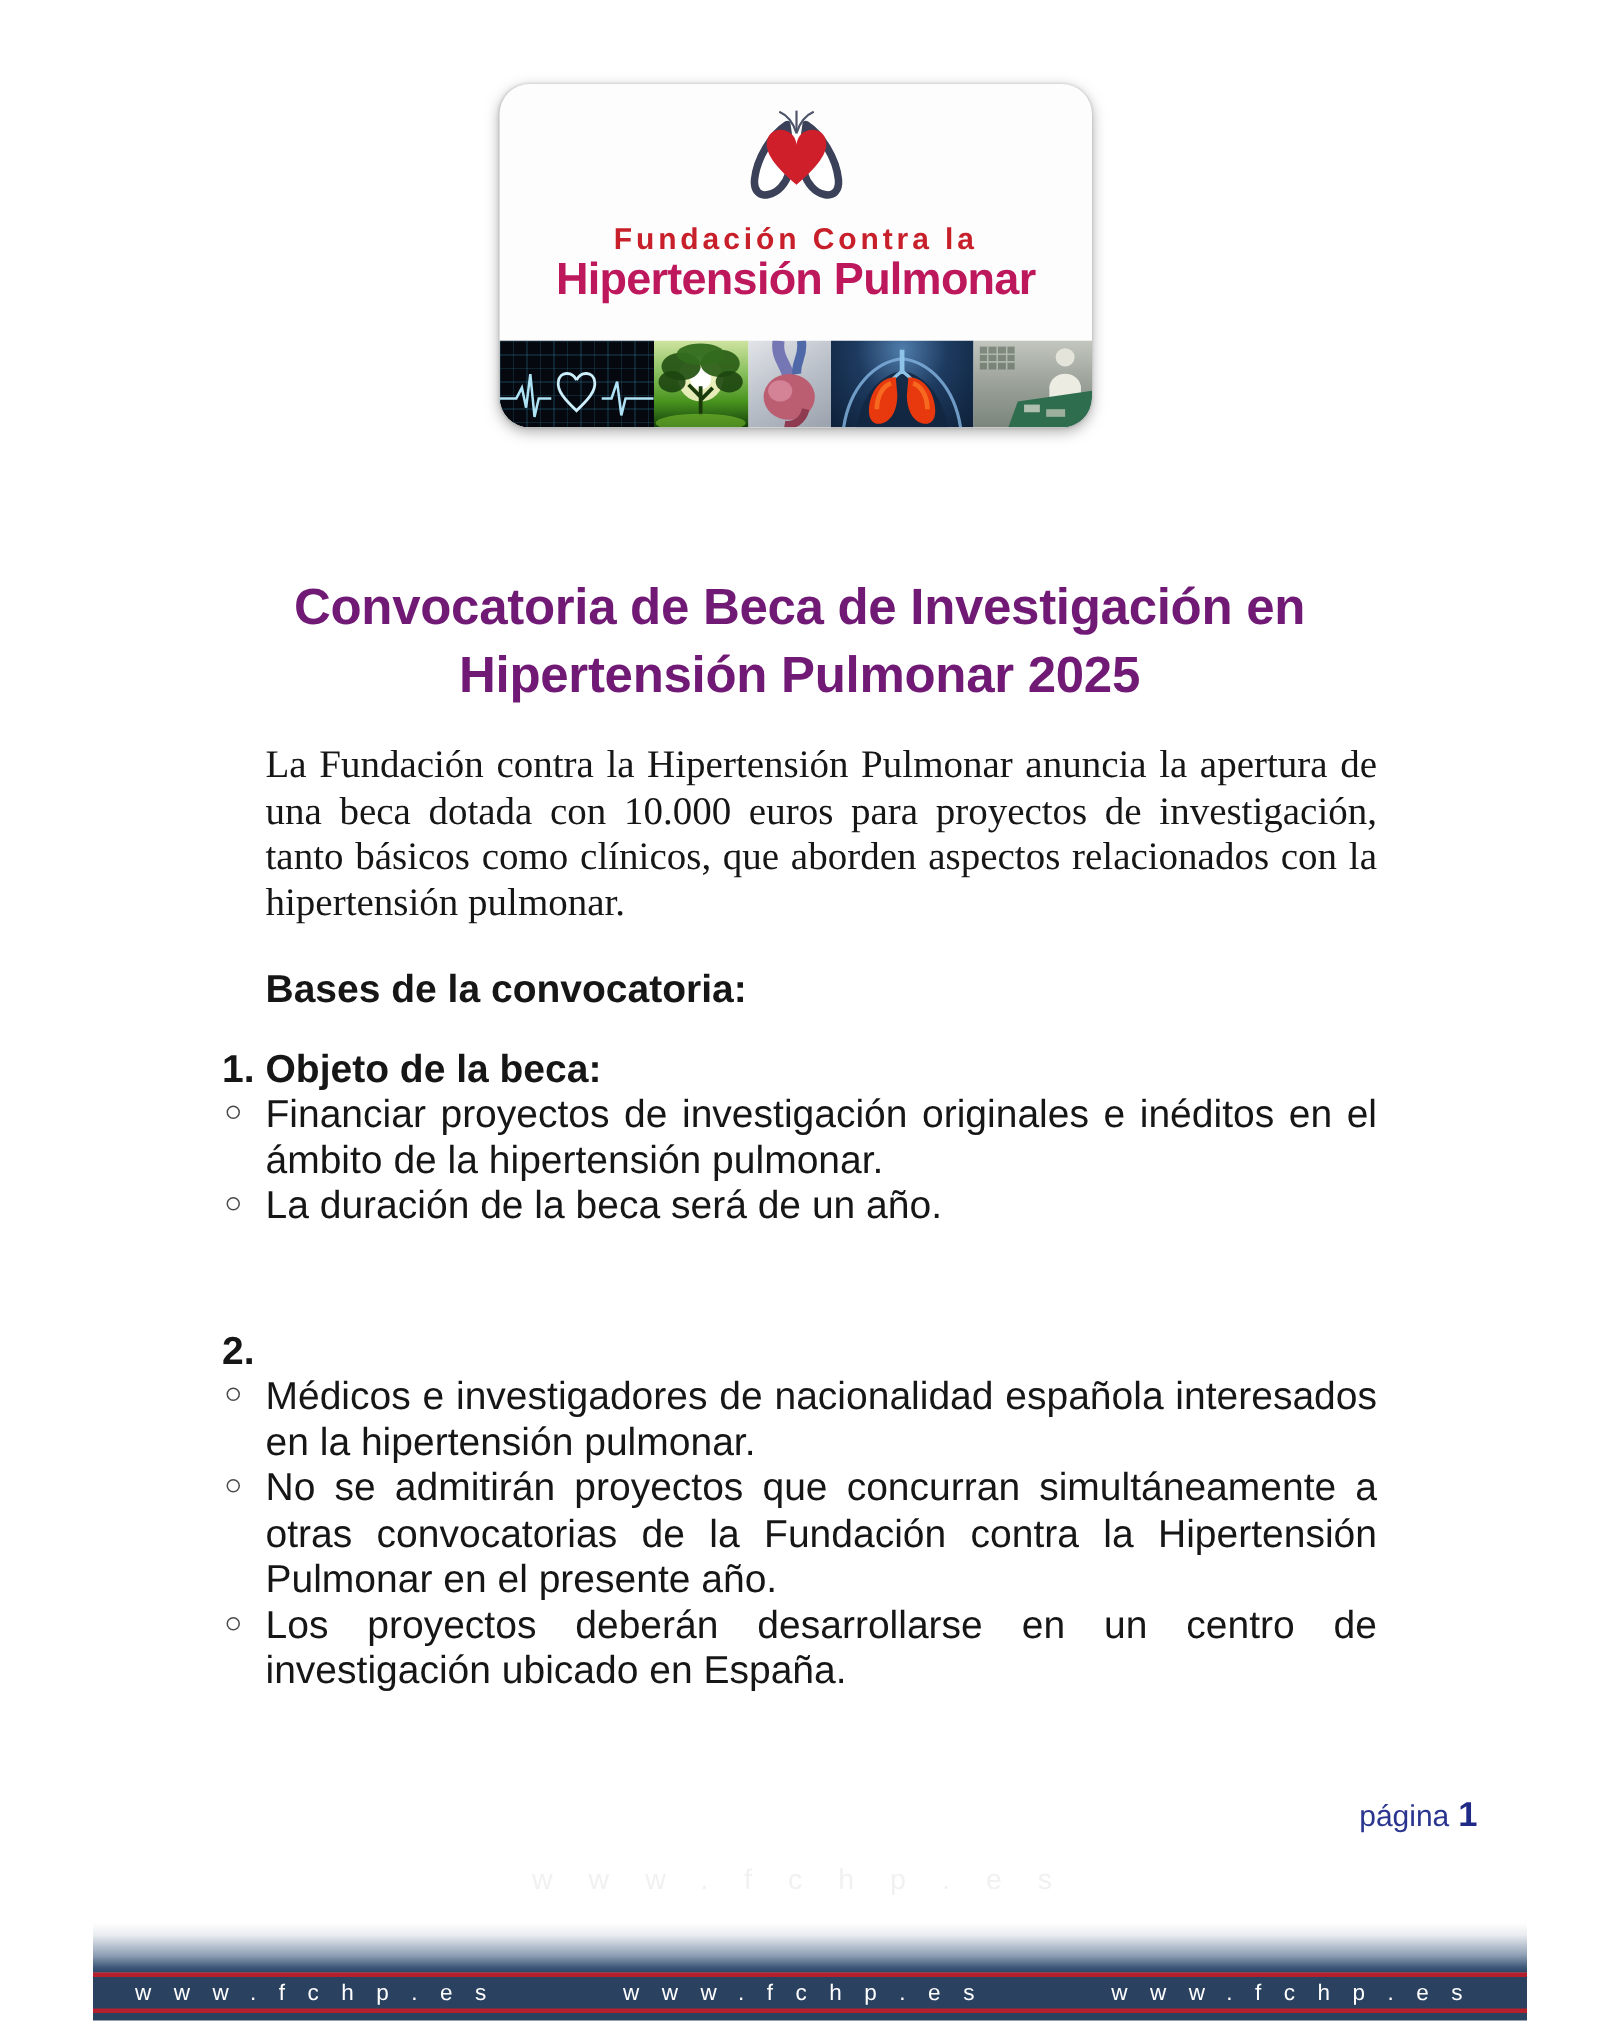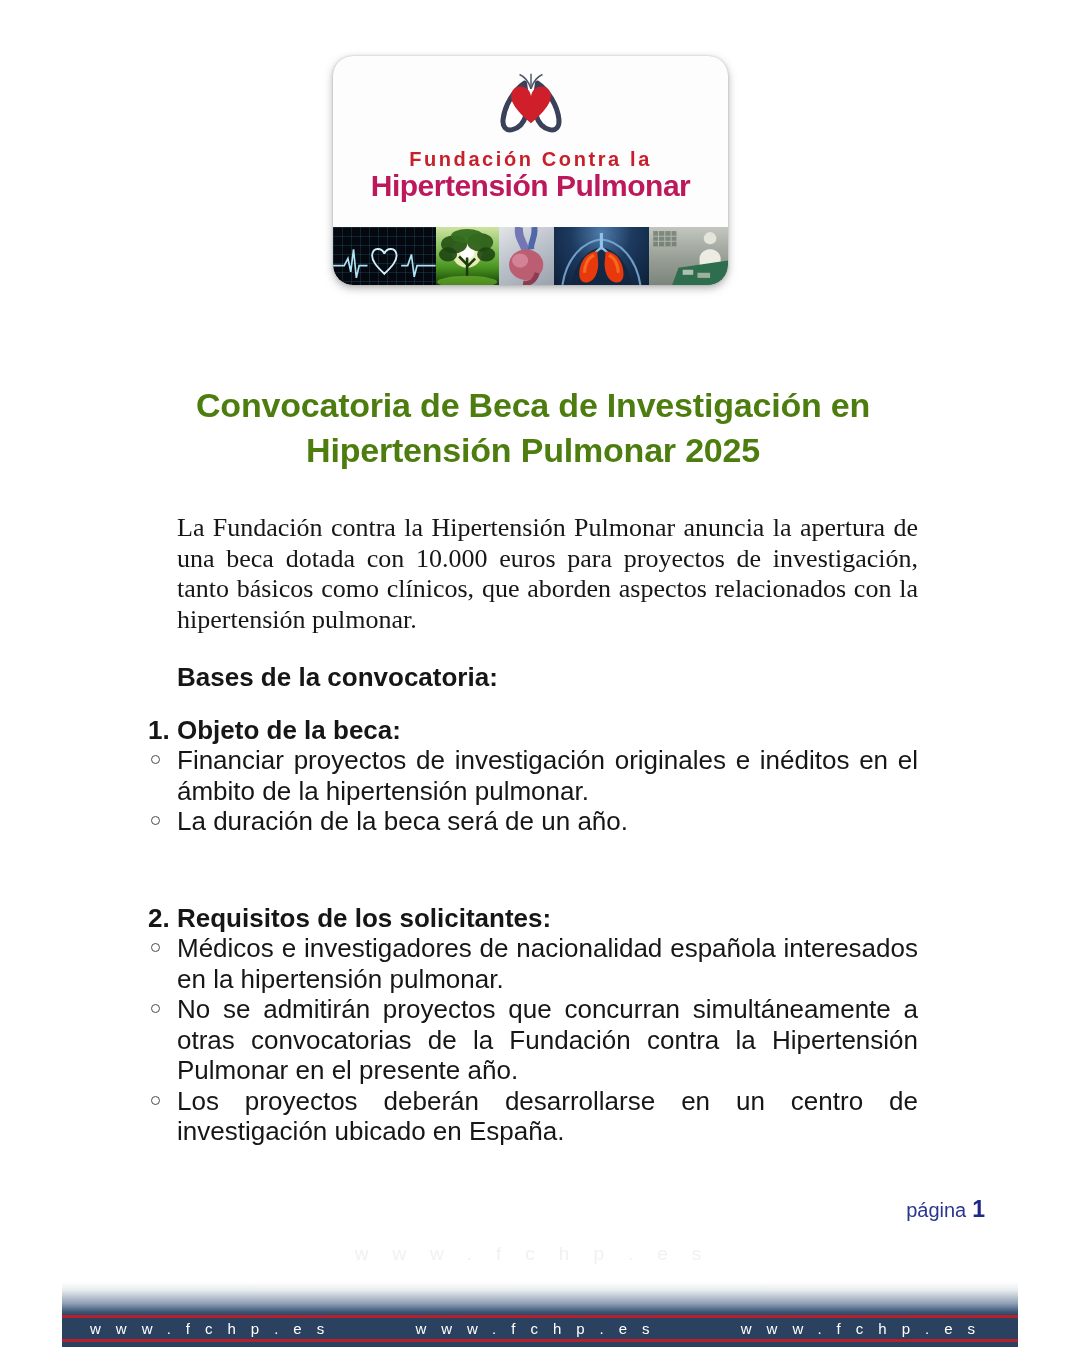--- a/index.html
+++ b/index.html
@@ -51,22 +51,22 @@
   .seg-or { flex:0 0 20%;
     background:linear-gradient(#c2c6bf, #979e95 55%, #7b857b);
   }
 
   
   .content {
     position:absolute; top:383px; left:148px; width:770px;
     font-size:26px; line-height:30.5px; color:#161616;
   }
   .doc-title {
-    font-size:34px; line-height:45px; font-weight:bold; color:#4d7c0f;
-    text-align:center; margin-bottom:40px; letter-spacing:-0.2px;
+    font-size:34px; line-height:45px; font-weight:bold; color:#701a75;
+    text-align:center; margin-bottom:22px; letter-spacing:-0.2px;
   }
   .indent { padding-left:29px; }
   .intro { text-align:justify; margin-bottom:27px;font-family:Liberation Serif, serif; }
   .bases-heading { font-weight:bold; margin-bottom:22px; }
   .section { margin-bottom:66px; }
   .section:last-child { margin-bottom:0; }
   .sec-heading { display:flex; font-weight:bold; }
   .sec-num { flex:0 0 29px; }
   .bullet-row { display:flex; }
   .bullet-marker { flex:0 0 29px; padding-top:10px; }
@@ -211,21 +211,20 @@
         <span class="bullet-marker">
             <span class="dot"></span>
           </span>
         <span class="bullet-text">La duración de la beca será de un año.</span>
       </div>
     </div>
 
     <div class="section">
       <div class="sec-heading">
         <span class="sec-num">2.</span>
-        <span>Requisitos de los solicitantes:</span>
       </div>
       <div class="bullet-row">
         <span class="bullet-marker">
             <span class="dot"></span>
           </span>
         <span class="bullet-text">Médicos e investigadores de nacionalidad española interesados en la hipertensión pulmonar.</span>
       </div>
       <div class="bullet-row">
         <span class="bullet-marker">
             <span class="dot"></span>

